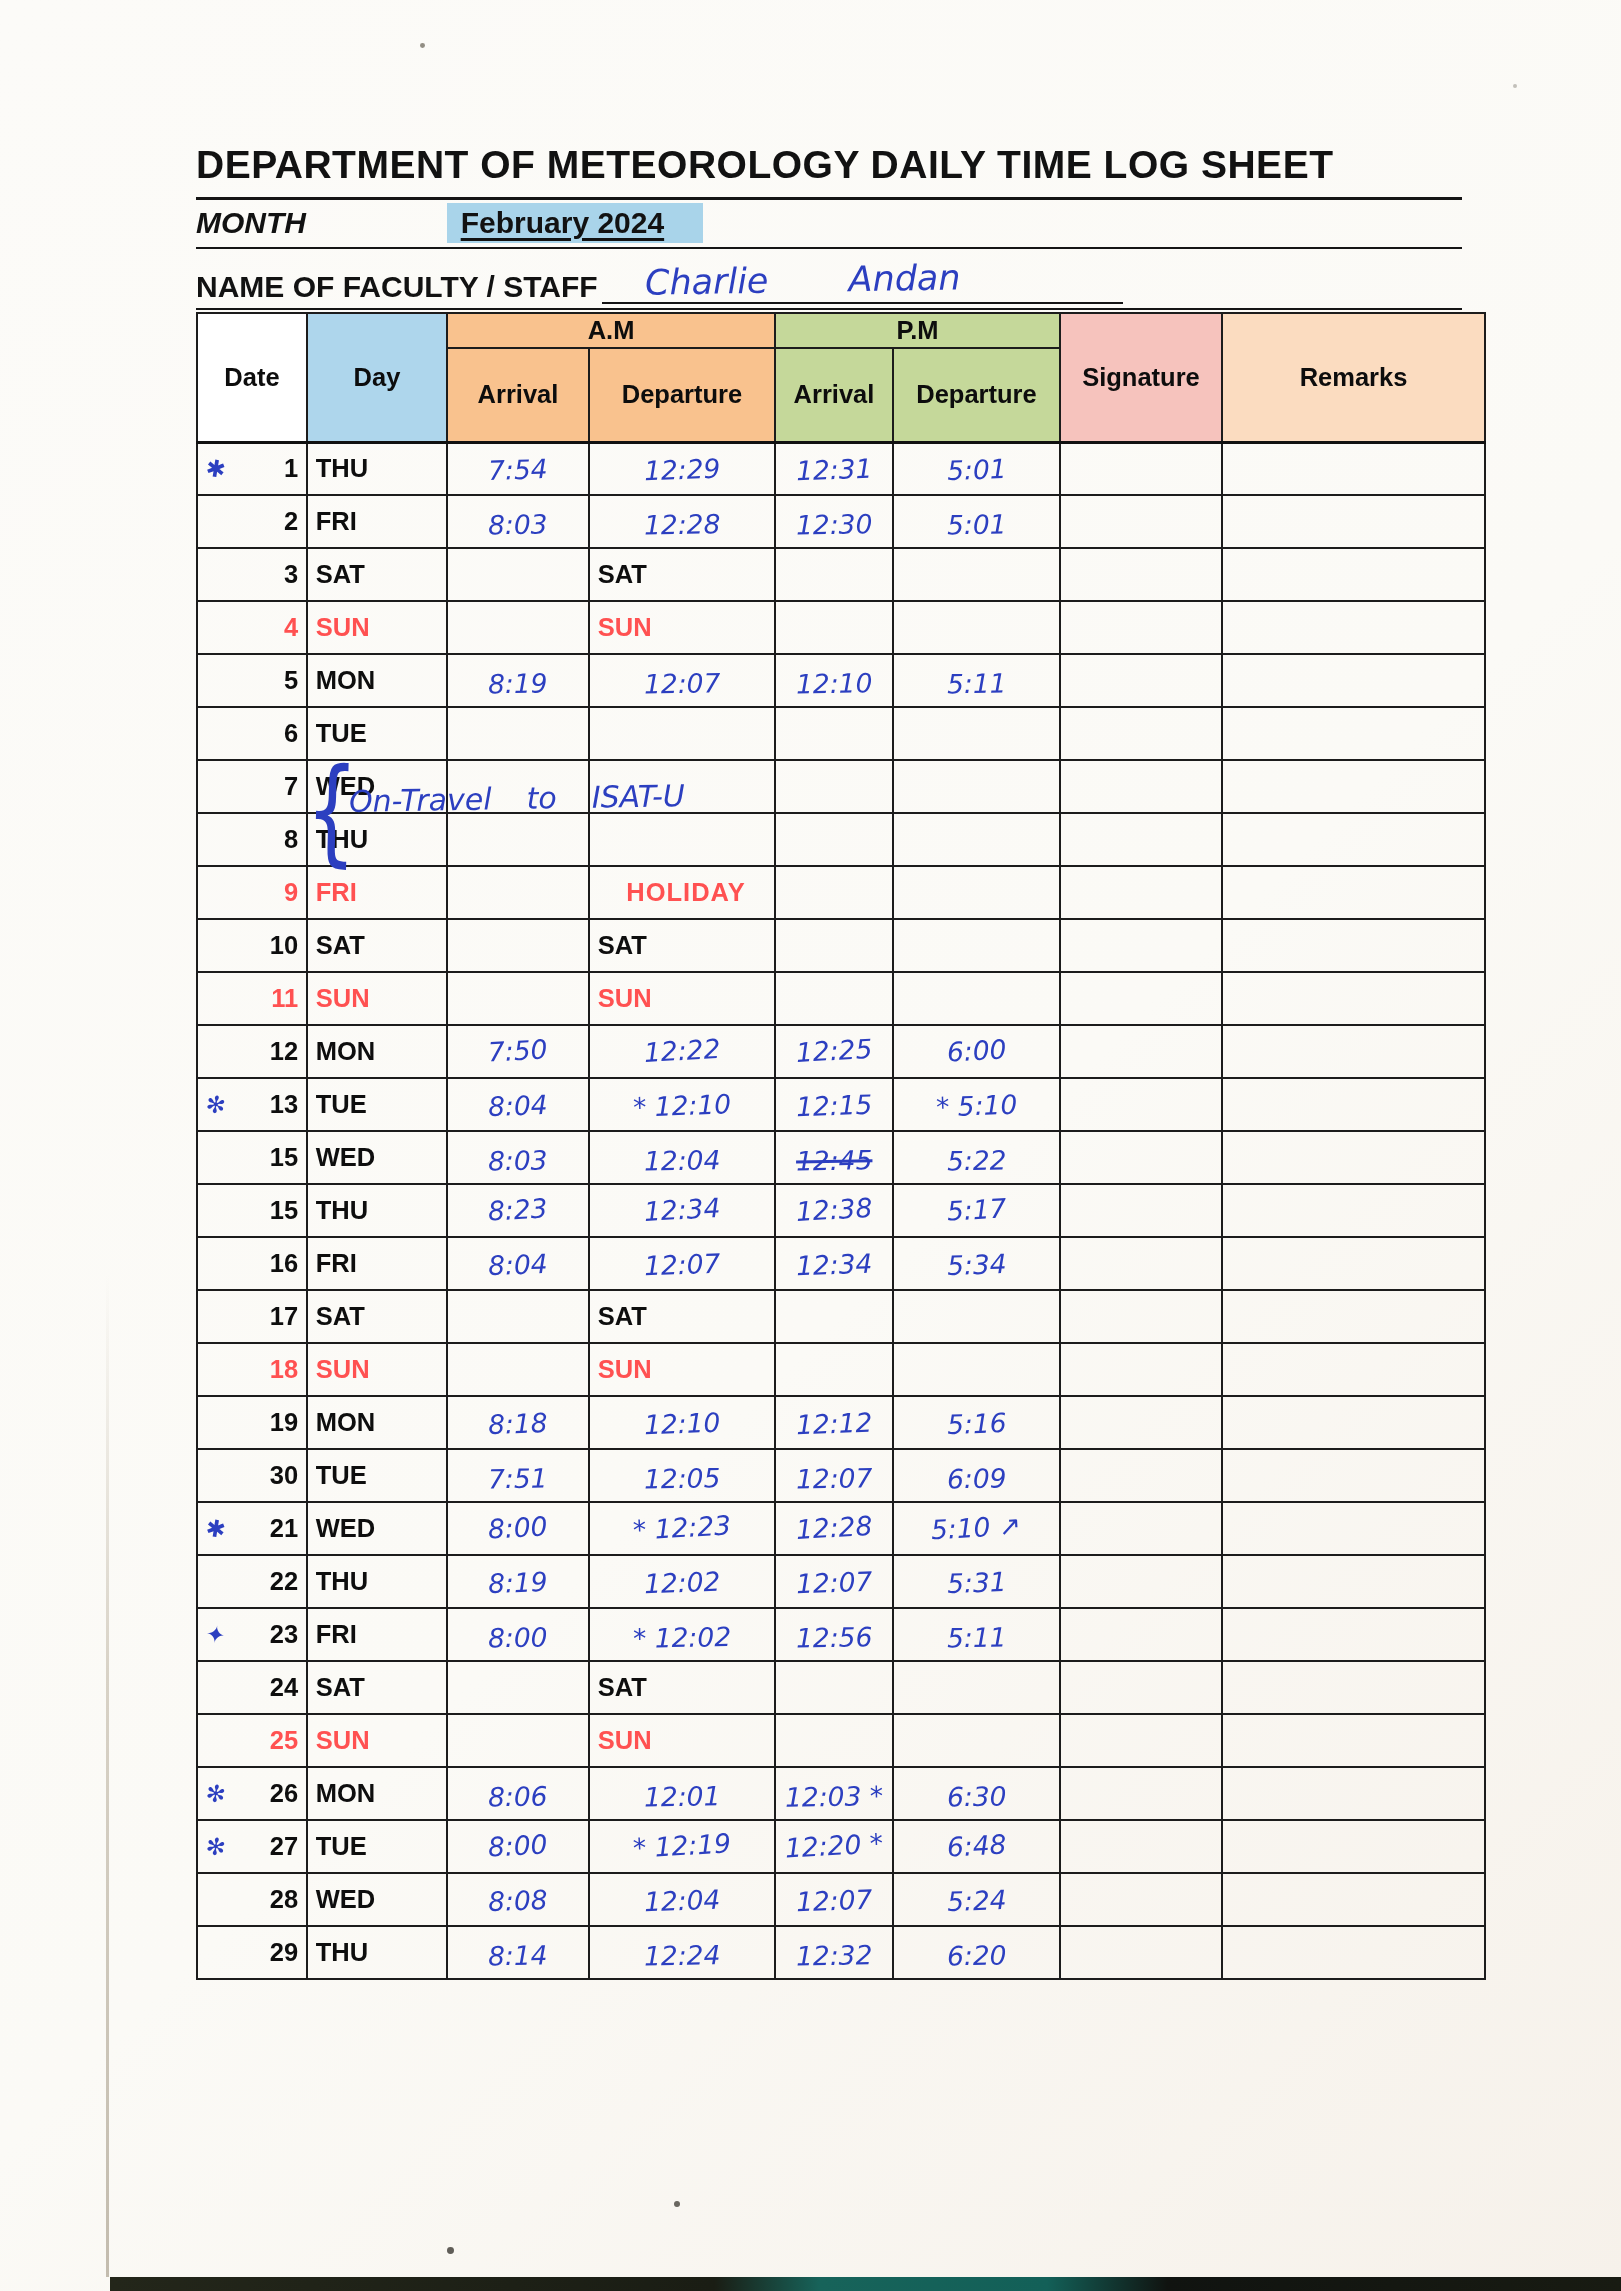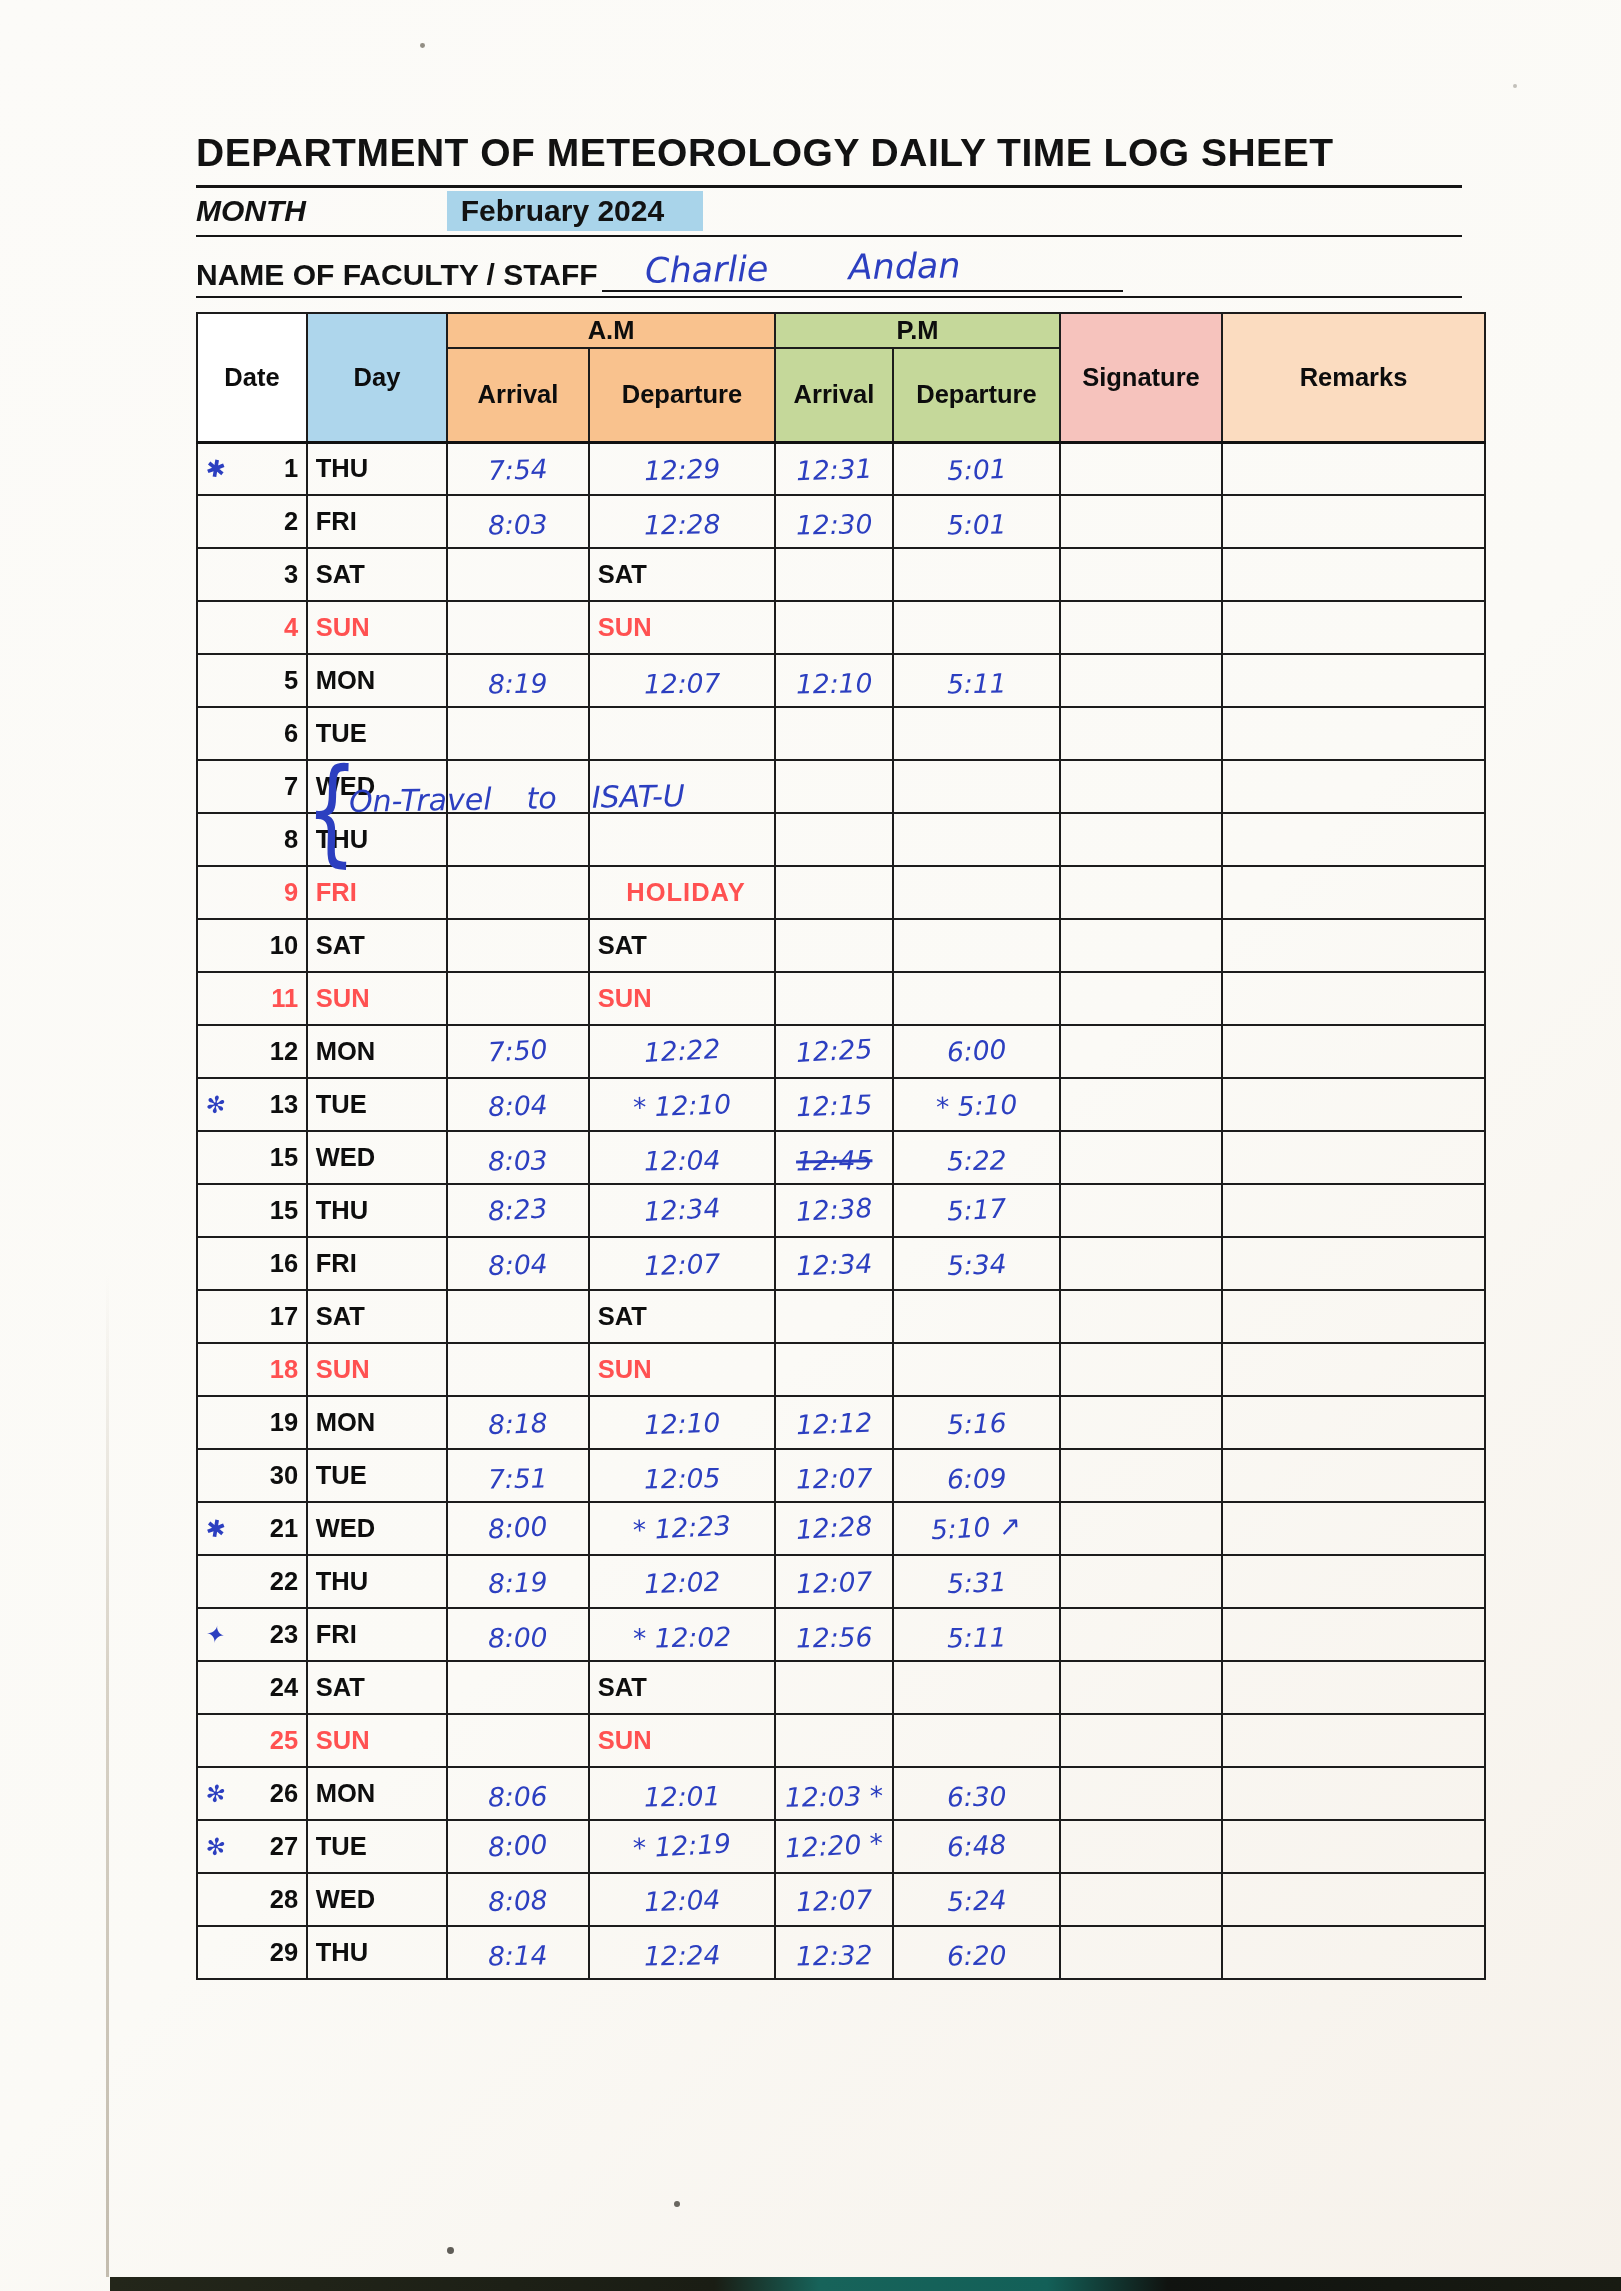--- a/index.html
+++ b/index.html
@@ -6,30 +6,31 @@
   .sheet{
     position:relative;
     width:1621px;height:2292px;
     background:linear-gradient(135deg,#fcfbf8 0%,#fbfaf6 55%,#f6f1ea 100%);
     font-family:"Liberation Sans",sans-serif;
     color:#121212;
     overflow:hidden;
   }
 
   
-  .head-block{position:absolute;left:196px;top:131px;width:1266px;}
+  .head-block{position:absolute;left:196px;top:143px;width:1266px;}
   .title-row{padding-bottom:9.8px;border-bottom:3.9px solid #151515;}
   .doc-title{font-size:39px;font-weight:bold;letter-spacing:0.5px;white-space:nowrap;}
   .month-row{display:flex;align-items:center;height:47px;border-bottom:2.9px solid #151515;}
   .field-label{font-size:30px;font-weight:bold;}
   .month-label{width:251px;font-style:italic;}
   .month-value{
     background:var(--month_highlight,#a9d4ea);
     font-size:30px;font-weight:bold;
     padding:2.9px 39px 2.9px 13.7px;
+    text-decoration:underline;
     text-decoration-thickness:2.9px;
     text-underline-offset:4.9px;
   }
   .name-row{display:flex;align-items:flex-end;height:55px;border-bottom:2.9px solid #151515;padding-bottom:3.9px;}
   .name-line{
     border-bottom:2.9px solid #151515;
     width:469px;margin-left:3.9px;
     display:flex;align-items:flex-end;
     padding:0 9.8px 2px 43px;
   }

